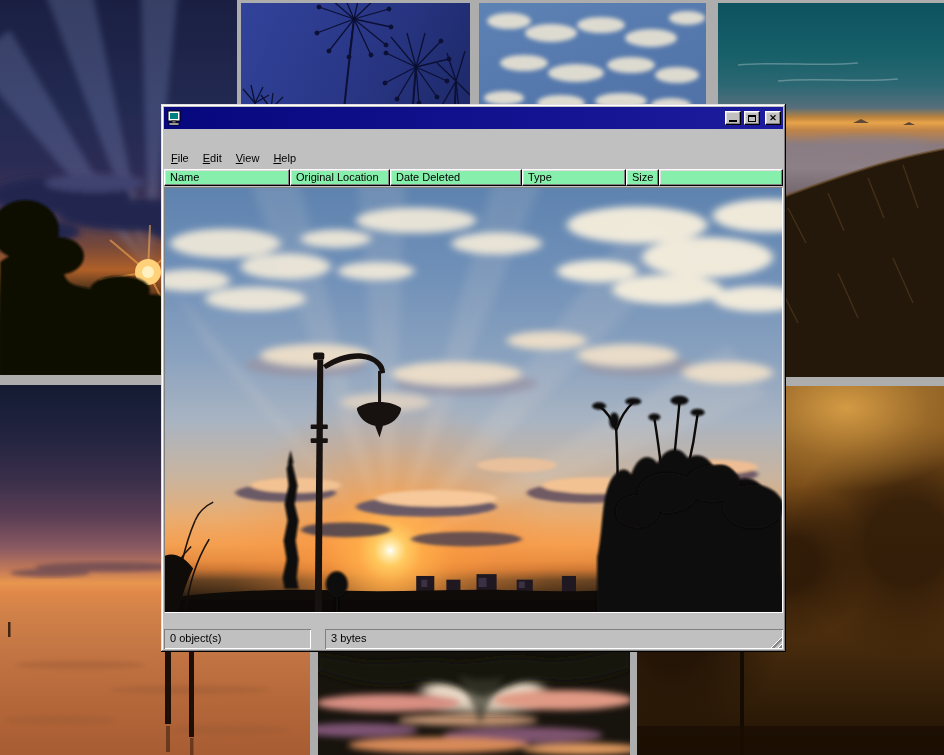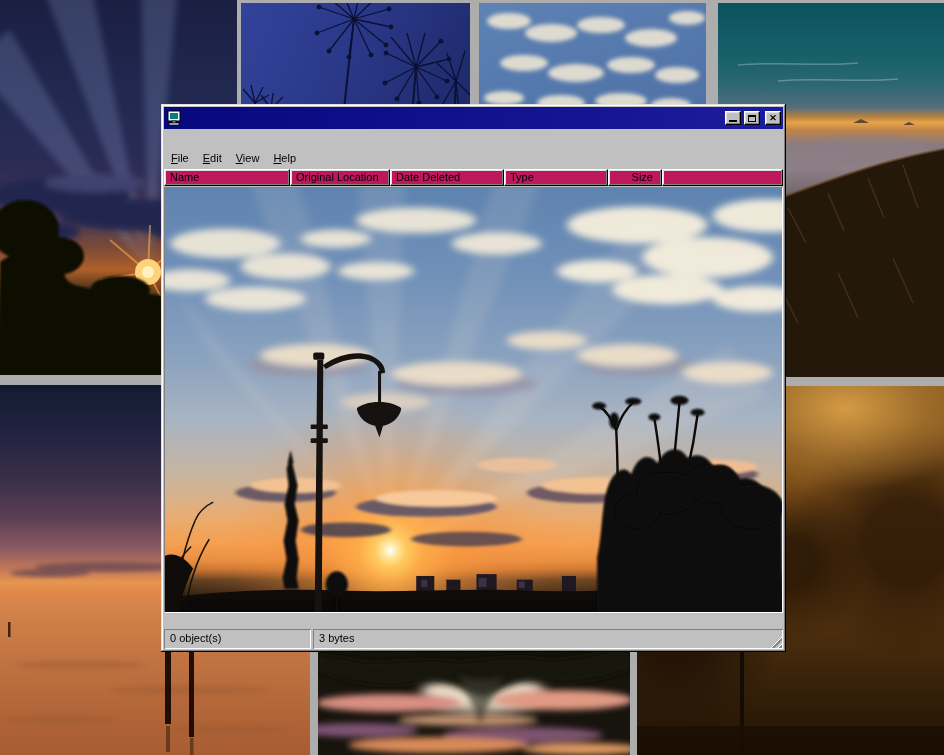--- a/index.html
+++ b/index.html
@@ -39,33 +39,33 @@
   .tb-btn{width:16px;height:14px;background:#c0c0c0;border:1px solid;border-color:#fff #000 #000 #fff;
     box-shadow:inset -1px -1px 0 #808080,inset 1px 1px 0 #dfdfdf;
     display:flex;align-items:center;justify-content:center;box-sizing:border-box;position:relative;}
   .tb-btn.min::after{content:"";width:8px;height:2px;background:#000;position:absolute;left:3px;bottom:2px;}
   .tb-btn.max::after{content:"";width:8px;height:7px;border:1px solid #000;border-top-width:2px;box-sizing:border-box;}
   .tb-btn.close{margin-left:2px;font-size:9px;font-weight:bold;color:#000;line-height:10px;}
   #menubar{height:20px;flex:0 0 20px;display:flex;align-items:center;padding-left:1px;margin-top:19px;}
   .menu-item{font-size:11px;color:#000;padding:2px 8px 3px 6px;}
   .menu-item::first-letter{text-decoration:underline;}
   #colheader{height:17px;flex:0 0 17px;display:flex;margin-top:1px;}
-  .col{background:#be185d;border:1px solid;border-color:#fff #000 #000 #fff;
+  .col{background:#86efac;border:1px solid;border-color:#fff #000 #000 #fff;
     box-shadow:inset -1px -1px 0 #808080,inset 1px 1px 0 #dfdfdf;
     font-size:11px;color:#000;box-sizing:border-box;padding:1px 4px 0 5px;white-space:nowrap;overflow:hidden;}
   .col.size{text-align:right;padding-right:8px;}
   .col.filler{flex:1;}
   #client{flex:1;margin-top:1px;border:1px solid;border-color:#808080 #fff #fff #808080;position:relative;overflow:hidden;background:#000;}
   #photo{position:absolute;left:0;top:0;right:0;bottom:0;
     background:
       radial-gradient(circle at 36.5% 85.5%,#ffffff 0,#ffeaa8 1.2%,#ffc95e 3%,rgba(255,172,72,.9) 6%,rgba(250,152,62,.5) 12%,rgba(240,142,62,.2) 20%,rgba(240,142,62,0) 30%),
       radial-gradient(ellipse 95% 26% at 40% 88%,rgba(255,152,62,.55),rgba(255,152,62,0) 65%),
       linear-gradient(180deg,#5e83af 0%,#7090b8 20%,#8aa2bf 40%,#a9b4c2 55%,#c9b49f 68%,#e8ae74 78%,#f2a256 84%,#e08a42 88%,#b96a30 90%,#3a2a1a 92.5%,#140f0b 96%,#0b0807 100%);}
   #photo svg{position:absolute;left:0;top:0;width:100%;height:100%;}
-  #statusbar{height:20px;flex:0 0 20px;margin-top:16px;display:flex;gap:2px;position:relative;}
+  #statusbar{height:20px;flex:0 0 20px;margin-top:16px;display:flex;gap:14px;position:relative;}
   .status-panel{box-shadow:inset 1px 1px 0 #808080,inset -1px -1px 0 #fff;font-size:11px;color:#000;
     padding:3px 6px 0 6px;box-sizing:border-box;white-space:nowrap;}
   .status-panel.objects{width:147px;}
   .status-panel.bytes{flex:1;}
   #grip{position:absolute;right:1px;bottom:1px;width:13px;height:13px;
     background:repeating-linear-gradient(135deg,#fff 0 1px,#868686 1px 3px,rgba(0,0,0,0) 3px 5px);
     clip-path:polygon(100% 0,100% 100%,0 100%);}
 </style>
 </head>
 <body>
@@ -337,23 +337,23 @@
     <div id="menubar">
       <span class="menu-item">File</span>
       <span class="menu-item">Edit</span>
       <span class="menu-item">View</span>
       <span class="menu-item">Help</span>
     </div>
 
     <div id="colheader">
       <div class="col" style="width:126px">Name</div>
       <div class="col" style="width:100px">Original Location</div>
-      <div class="col" style="width:114px">Date Deleted</div>
+      <div class="col" style="width:132px">Date Deleted</div>
       <div class="col" style="width:104px">Type</div>
-      <div class="col size" style="width:54px">Size</div>
+      <div class="col size" style="width:33px">Size</div>
       <div class="col filler"></div>
     </div>
 
     <div id="client">
       <div id="photo">
         <svg viewBox="0 0 614 459" preserveAspectRatio="none">
           <defs>
             <filter id="pb5">
                 <feGaussianBlur stdDeviation="5"></feGaussianBlur>
               </filter>

